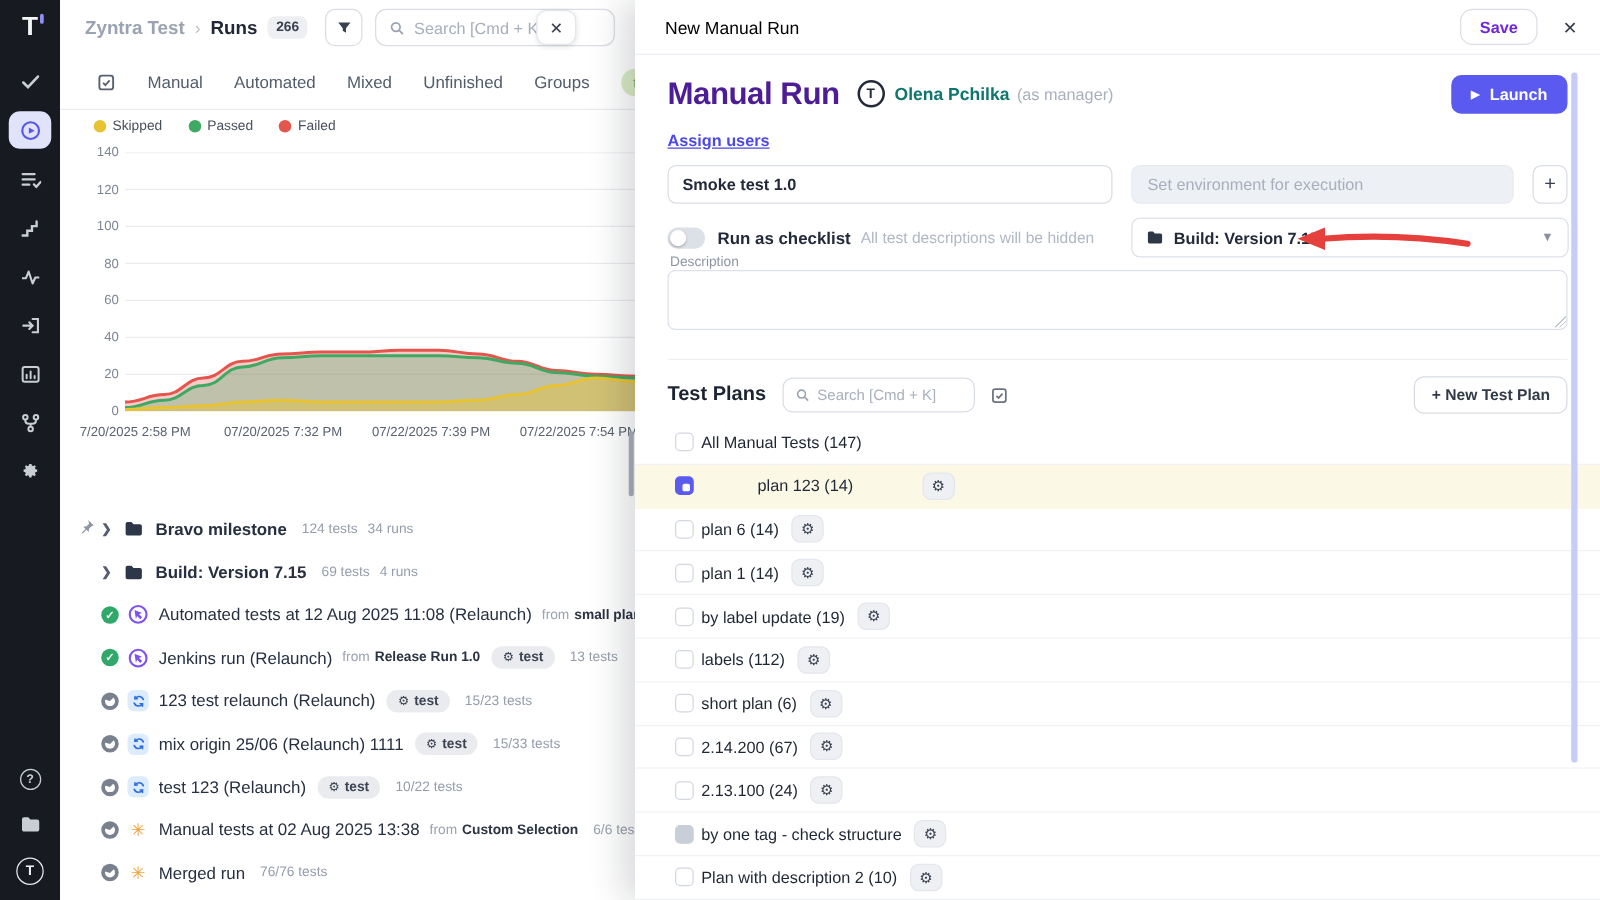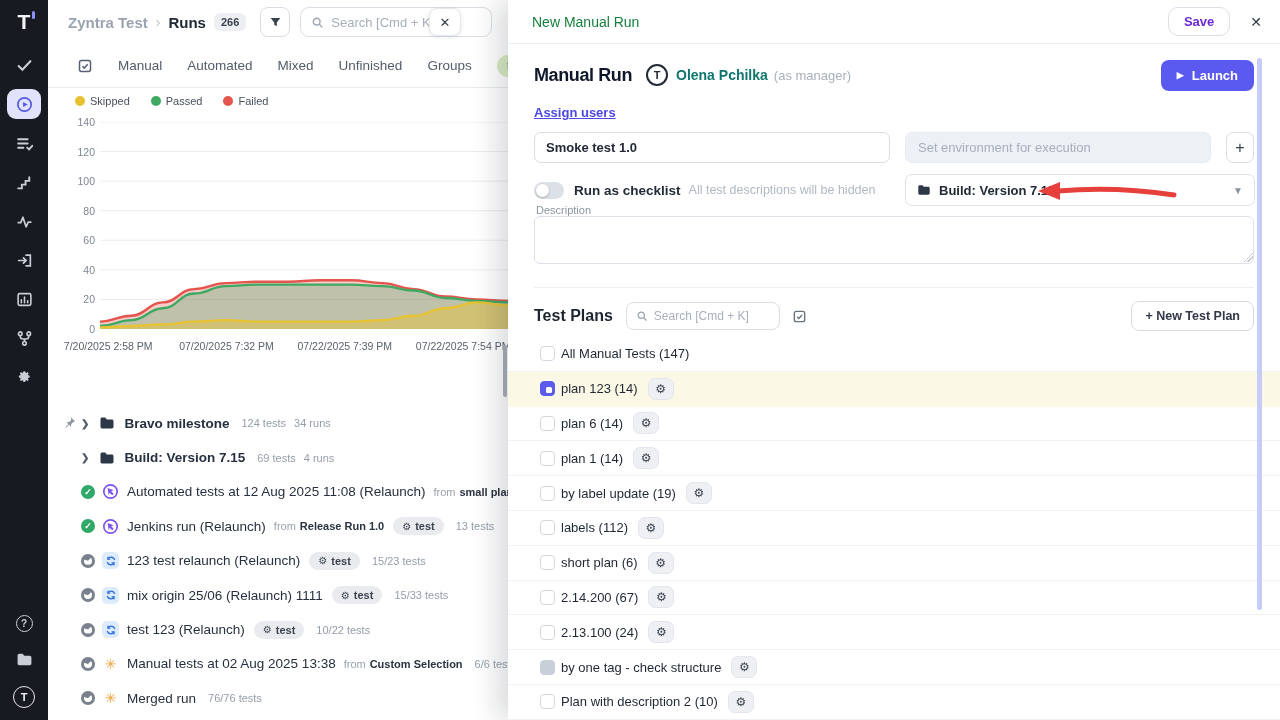--- a/index.html
+++ b/index.html
@@ -69,26 +69,26 @@
   .tyi.sync { background:#dcecfd; border-radius:5px; color:#2e6de0; } .tyi.sync svg { width:12px; height:12px; }
   .tyi.manual { color:#f0a23e; font-size:14px; }
   .test-badge { display:flex; align-items:center; gap:4px; background:#e9ebef; border-radius:999px; padding:3px 9px; margin-left:9px; }
   .test-badge .g { font-size:10px; color:#3c4452; } .test-badge .t { font-size:11px; color:#3c4452; font-weight:600; }
   .gear-pill { width:26px; height:22px; background:#eef0f4; border:1px solid #e3e6ec; border-radius:7px; display:flex; align-items:center; justify-content:center; font-size:12px; color:#3c4452; cursor:pointer; flex:none; }
   .page-scroll { position:absolute; left:455px; top:345px; width:4px; height:52px; background:#aab1bb; border-radius:2px; }
 
   
   .panel { position:absolute; left:508px; top:0; width:772px; height:720px; background:#fff; z-index:10; box-shadow:-10px 0 26px rgba(15,20,30,.16); }
   .panel-header { height:44px; border-bottom:1px solid #eceff3; display:flex; align-items:center; padding:0 18px 0 24px; }
-  .ph-title { font-size:14px; color:#15803d; font-weight:500; }
+  .ph-title { font-size:14px; color:#000000; font-weight:500; }
   .save-btn { margin-left:auto; background:#fff; border:1px solid #dcdfe5; border-radius:10px; padding:6px 15px; font-size:13px; font-weight:600; color:#6d28d9; cursor:pointer; font-family:inherit; }
   .ph-close { margin-left:20px; font-size:14px; color:#343c4a; cursor:pointer; }
 
   .p-titlerow { position:absolute; left:26px; right:26px; top:58px; height:34px; display:flex; align-items:center; }
-  .p-title { font-size:18px; font-weight:800; color:#0f172a; letter-spacing:-0.4px; }
+  .p-title { font-size:25px; font-weight:800; color:#4c1d95; letter-spacing:-0.4px; }
   .avatar { width:22px; height:22px; border:2px solid #222a37; border-radius:50%; display:flex; align-items:center; justify-content:center; font-size:11px; font-weight:800; color:#222a37; margin-left:14px; flex:none; background:#fff; }
   .owner { font-size:14px; font-weight:700; color:#0f766e; margin-left:8px; }
   .owner-role { font-size:13px; color:#a8b0bd; margin-left:6px; }
   .launch-btn { margin-left:auto; border:none; border-radius:8px; padding:8px 16px; color:#fff; font-size:13px; font-weight:600; display:flex; align-items:center; gap:8px; cursor:pointer; font-family:inherit; }
   .launch-btn .play { font-size:9px; }
   .assign-link { position:absolute; left:26px; top:105px; font-size:13px; font-weight:700; color:#4b48e6; text-decoration:underline; cursor:pointer; }
 
   .p-fields { position:absolute; left:26px; top:132px; display:flex; gap:15px; }
   .name-input { width:356px; height:31px; border:1px solid #d9dde4; border-radius:7px; padding:0 11px; font-size:13px; font-weight:600; color:#222938; font-family:inherit; outline:none; }
   .env-input { width:306px; height:31px; background:#edf0f4; border:1px solid #e7eaef; border-radius:7px; padding:0 12px; font-size:13px; color:#a7afbc; font-family:inherit; outline:none; }
@@ -478,21 +478,21 @@
         </svg>
       </span>
     <button class="newplan-btn">+ New Test Plan</button>
   </div>
 
   <div class="tp-list" id="tp-list">
       <div class="tp-row">
         <span class="cbx unchecked"></span>
         <span class="tp-label">All Manual Tests (147)</span>
       </div>
-      <div class="tp-row selected" style="background: rgb(252, 248, 230);">
+      <div class="tp-row selected" style="background: rgb(252, 248, 230); gap: 45px;">
         <span class="cbx checked"></span>
         <span class="tp-label">plan 123 (14)</span>
         <span class="gear-pill">⚙</span>
       </div>
       <div class="tp-row">
         <span class="cbx unchecked"></span>
         <span class="tp-label">plan 6 (14)</span>
         <span class="gear-pill">⚙</span>
       </div>
       <div class="tp-row">

